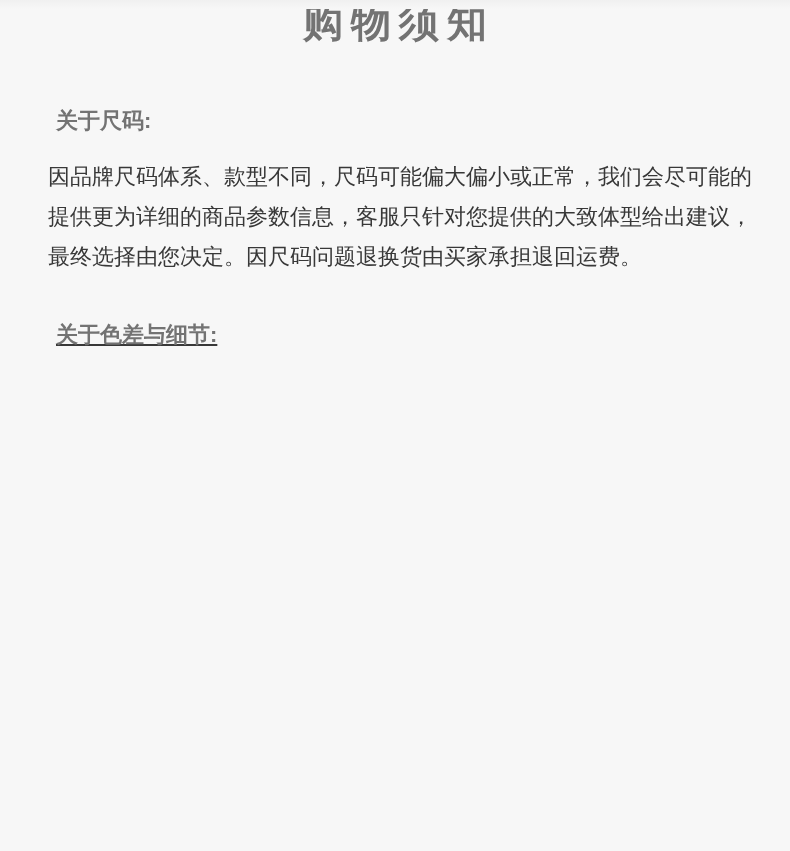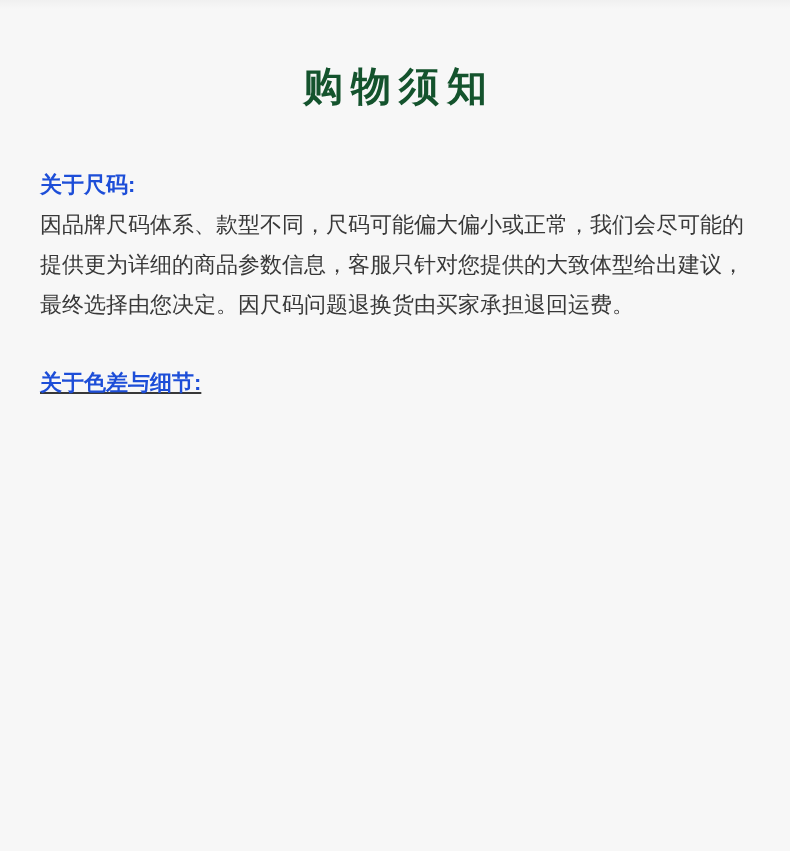--- a/index.html
+++ b/index.html
@@ -24,48 +24,47 @@
   .top-fade {
     position: absolute;
     top: 0;
     left: 0;
     width: 790px;
     height: 9px;
     background: linear-gradient(to bottom, #f0f0f0, #f7f7f7);
   }
   .title {
     margin: 0;
-    padding-top: 64px;
     text-align: center;
     font-size: 40px;
     line-height: 44px;
     font-weight: 700;
     letter-spacing: 8px;
     text-indent: 8px; 
-    color: #14532d;
+    color: #737373;
   }
   .notice-section {
     margin: 0 40px;
   }
   .notice-section.first {
     margin-top: 57px;
   }
   .notice-section.following {
     margin-top: 38px;
     text-decoration: underline;
   }
   .section-heading {
-    margin: 0;
+    margin: 16px;
     font-size: 22px;
     line-height: 40px;
     font-weight: 700;
-    color: #1d4ed8;
+    color: #737373;
   }
   .section-body {
-    margin: 0;
+    margin: 8px;
     width: 710px;
     font-size: 22px;
     line-height: 40px;
     font-weight: 400;
     color: #383838;
     text-align: left;
   }
 </style>
 </head>
 <body>

